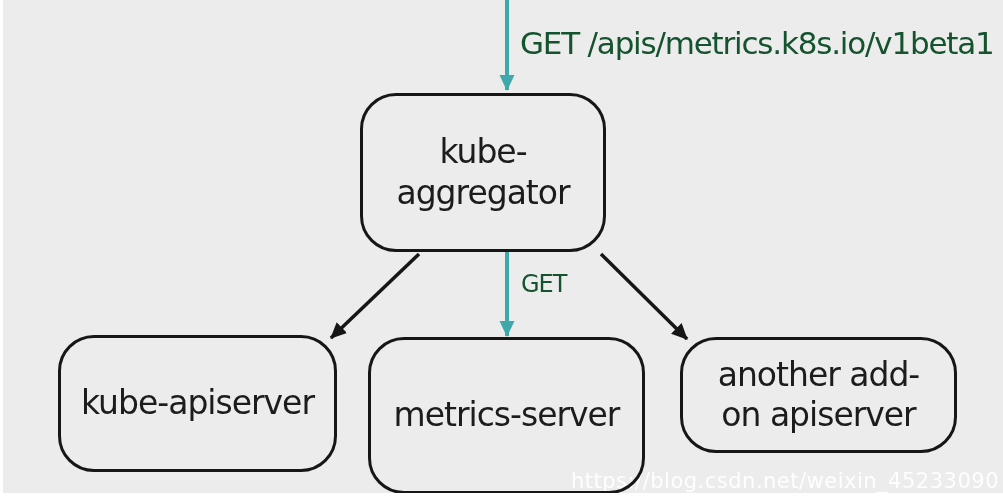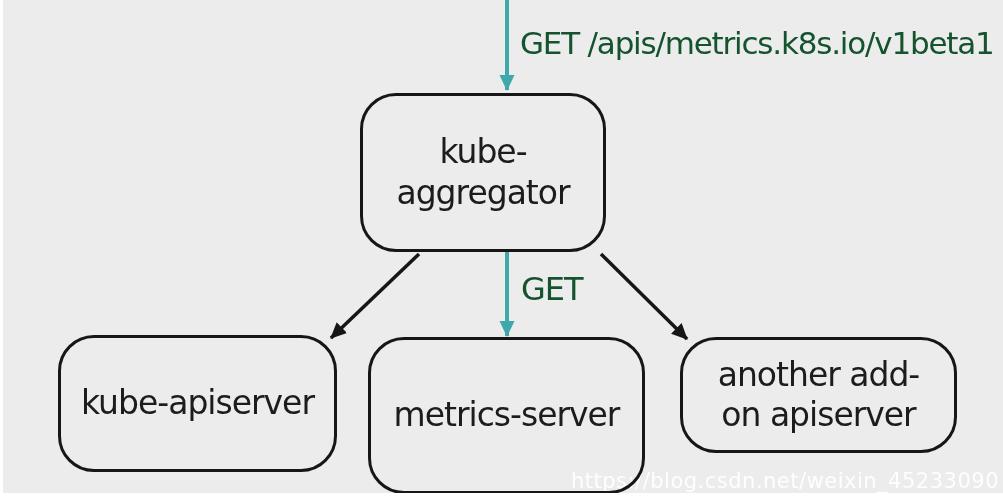--- a/index.html
+++ b/index.html
@@ -80,21 +80,21 @@
   }
   .label-top {
     left: 520px;
     top: 25px;
     font-size: 31px;
     letter-spacing: -1.2px;
   }
   .label-get {
     left: 521px;
     top: 270px;
-    font-size: 32px;
+    font-size: 24px;
     letter-spacing: -1px;
   }
 </style>
 </head>
 <body>
 
 <div class="stage">
 
   <div class="watermark">https://blog.csdn.net/weixin_45233090</div>
 

